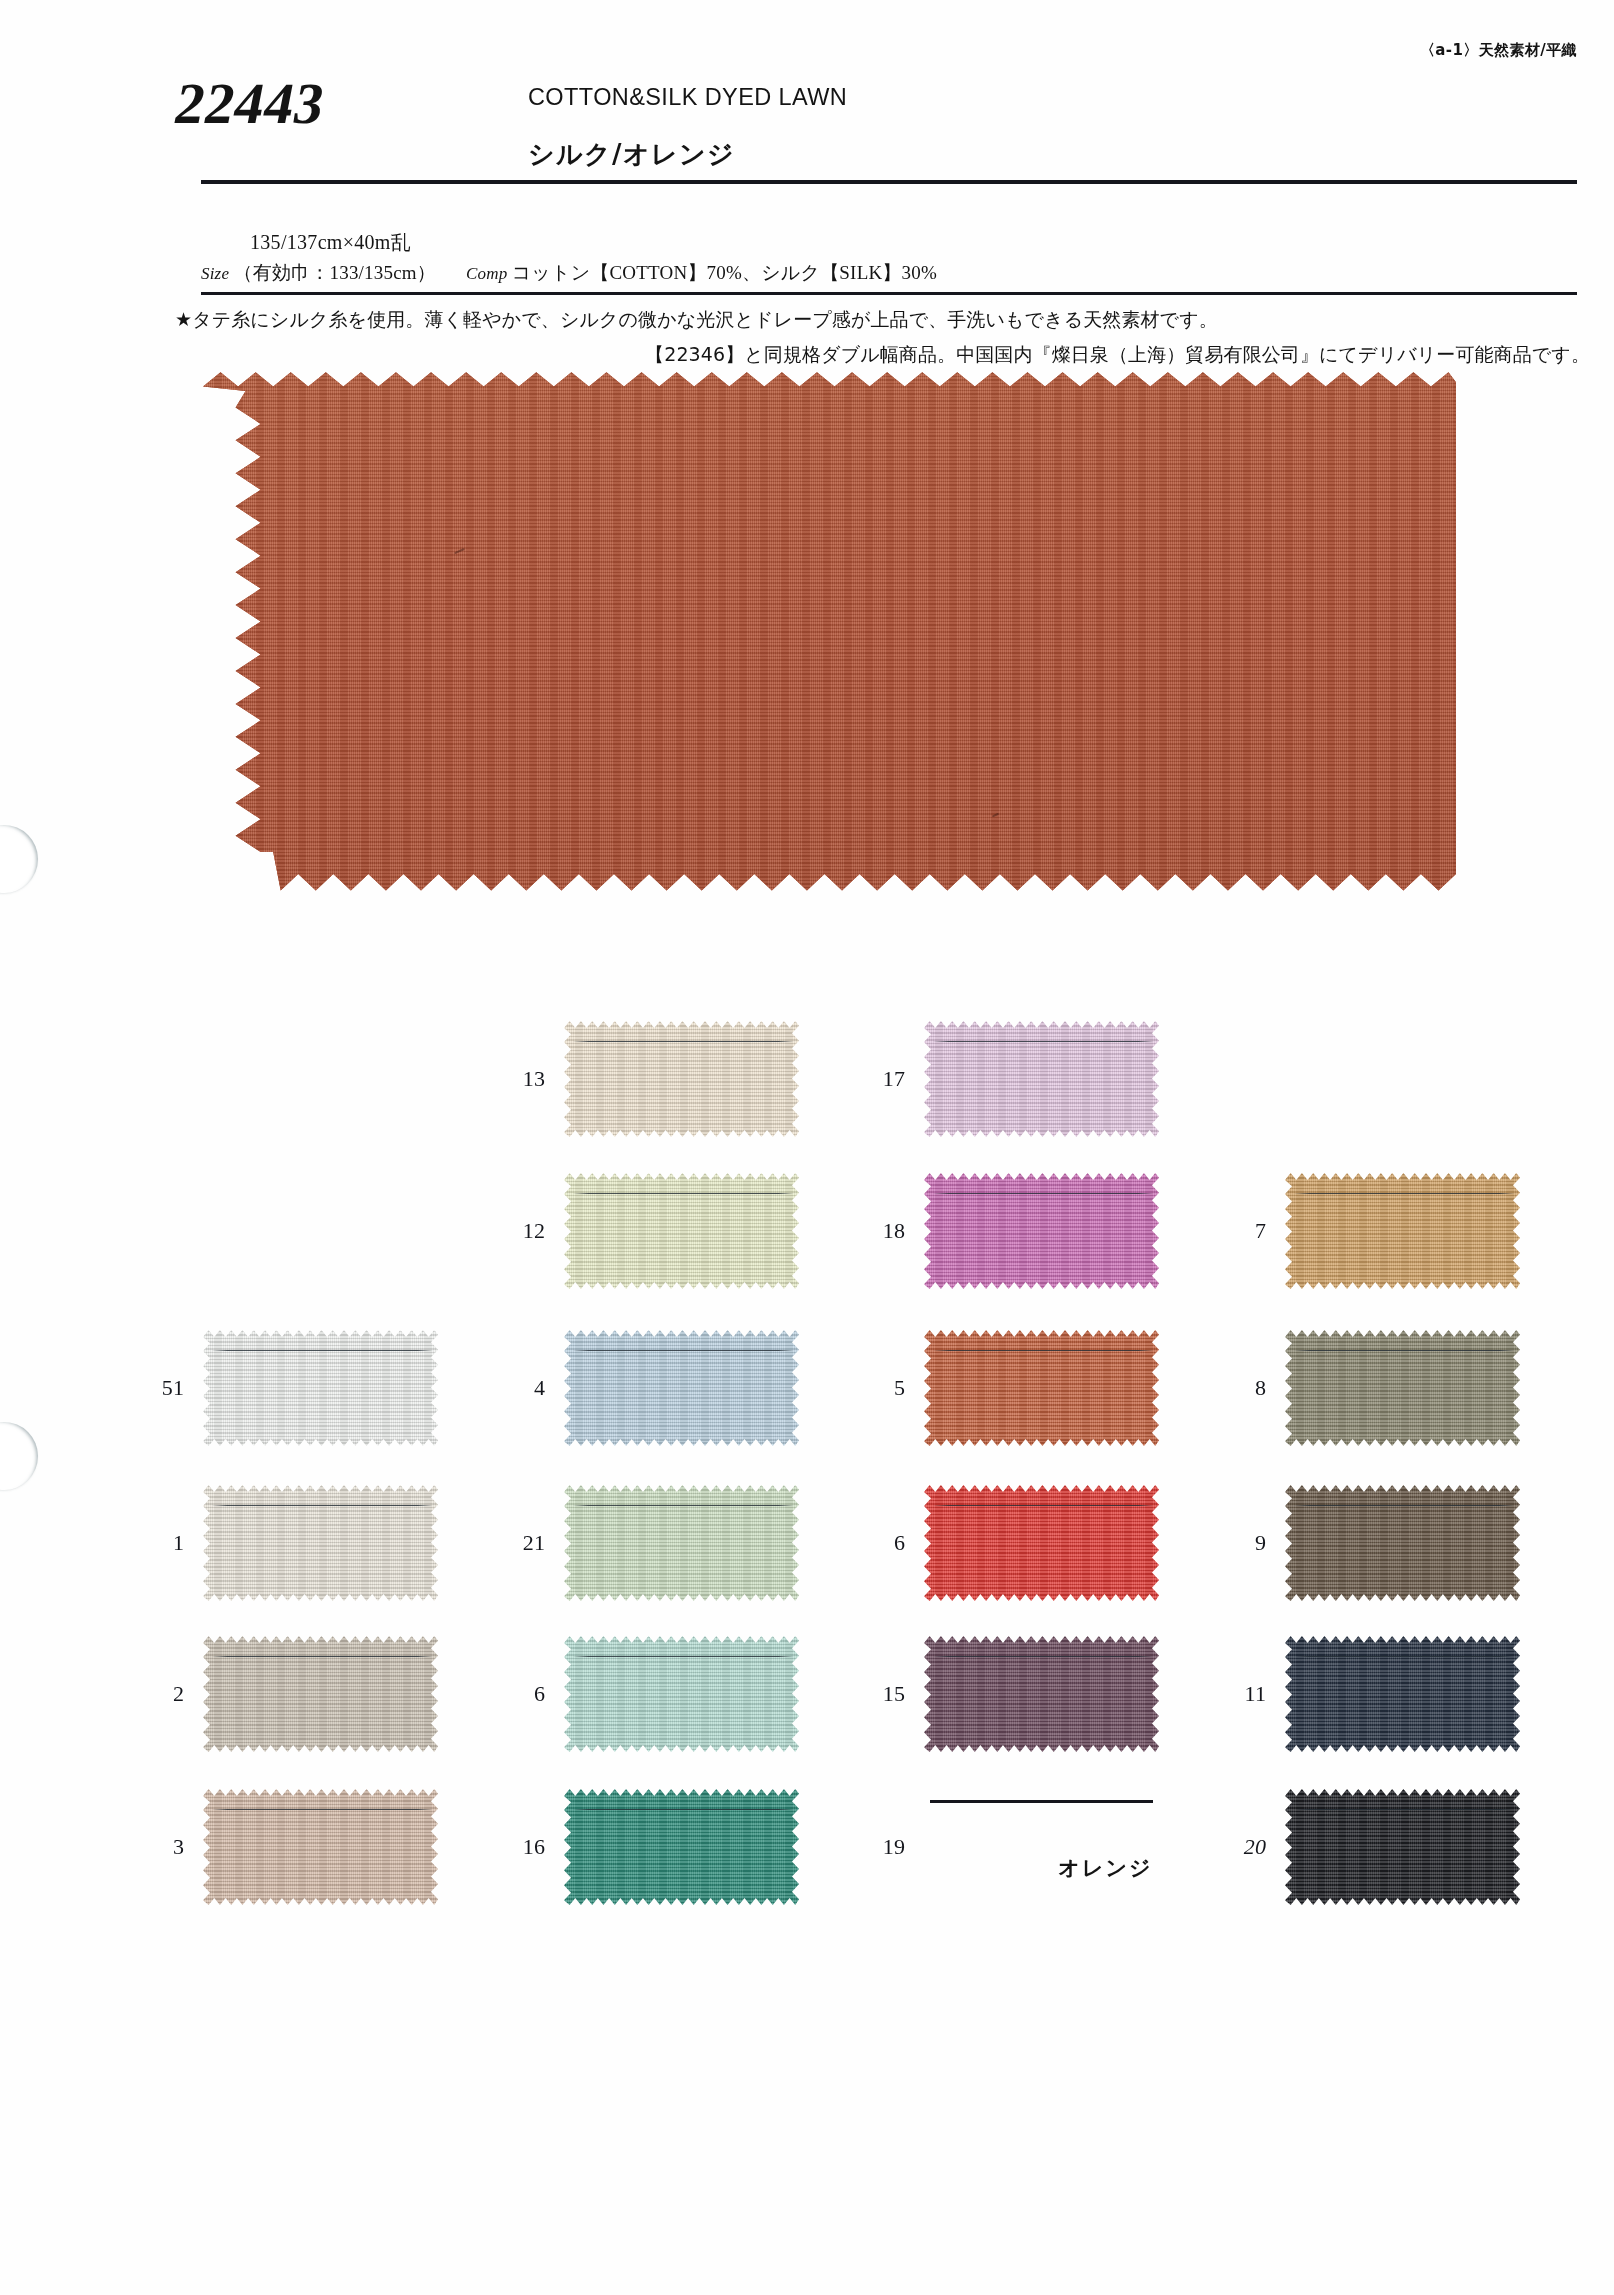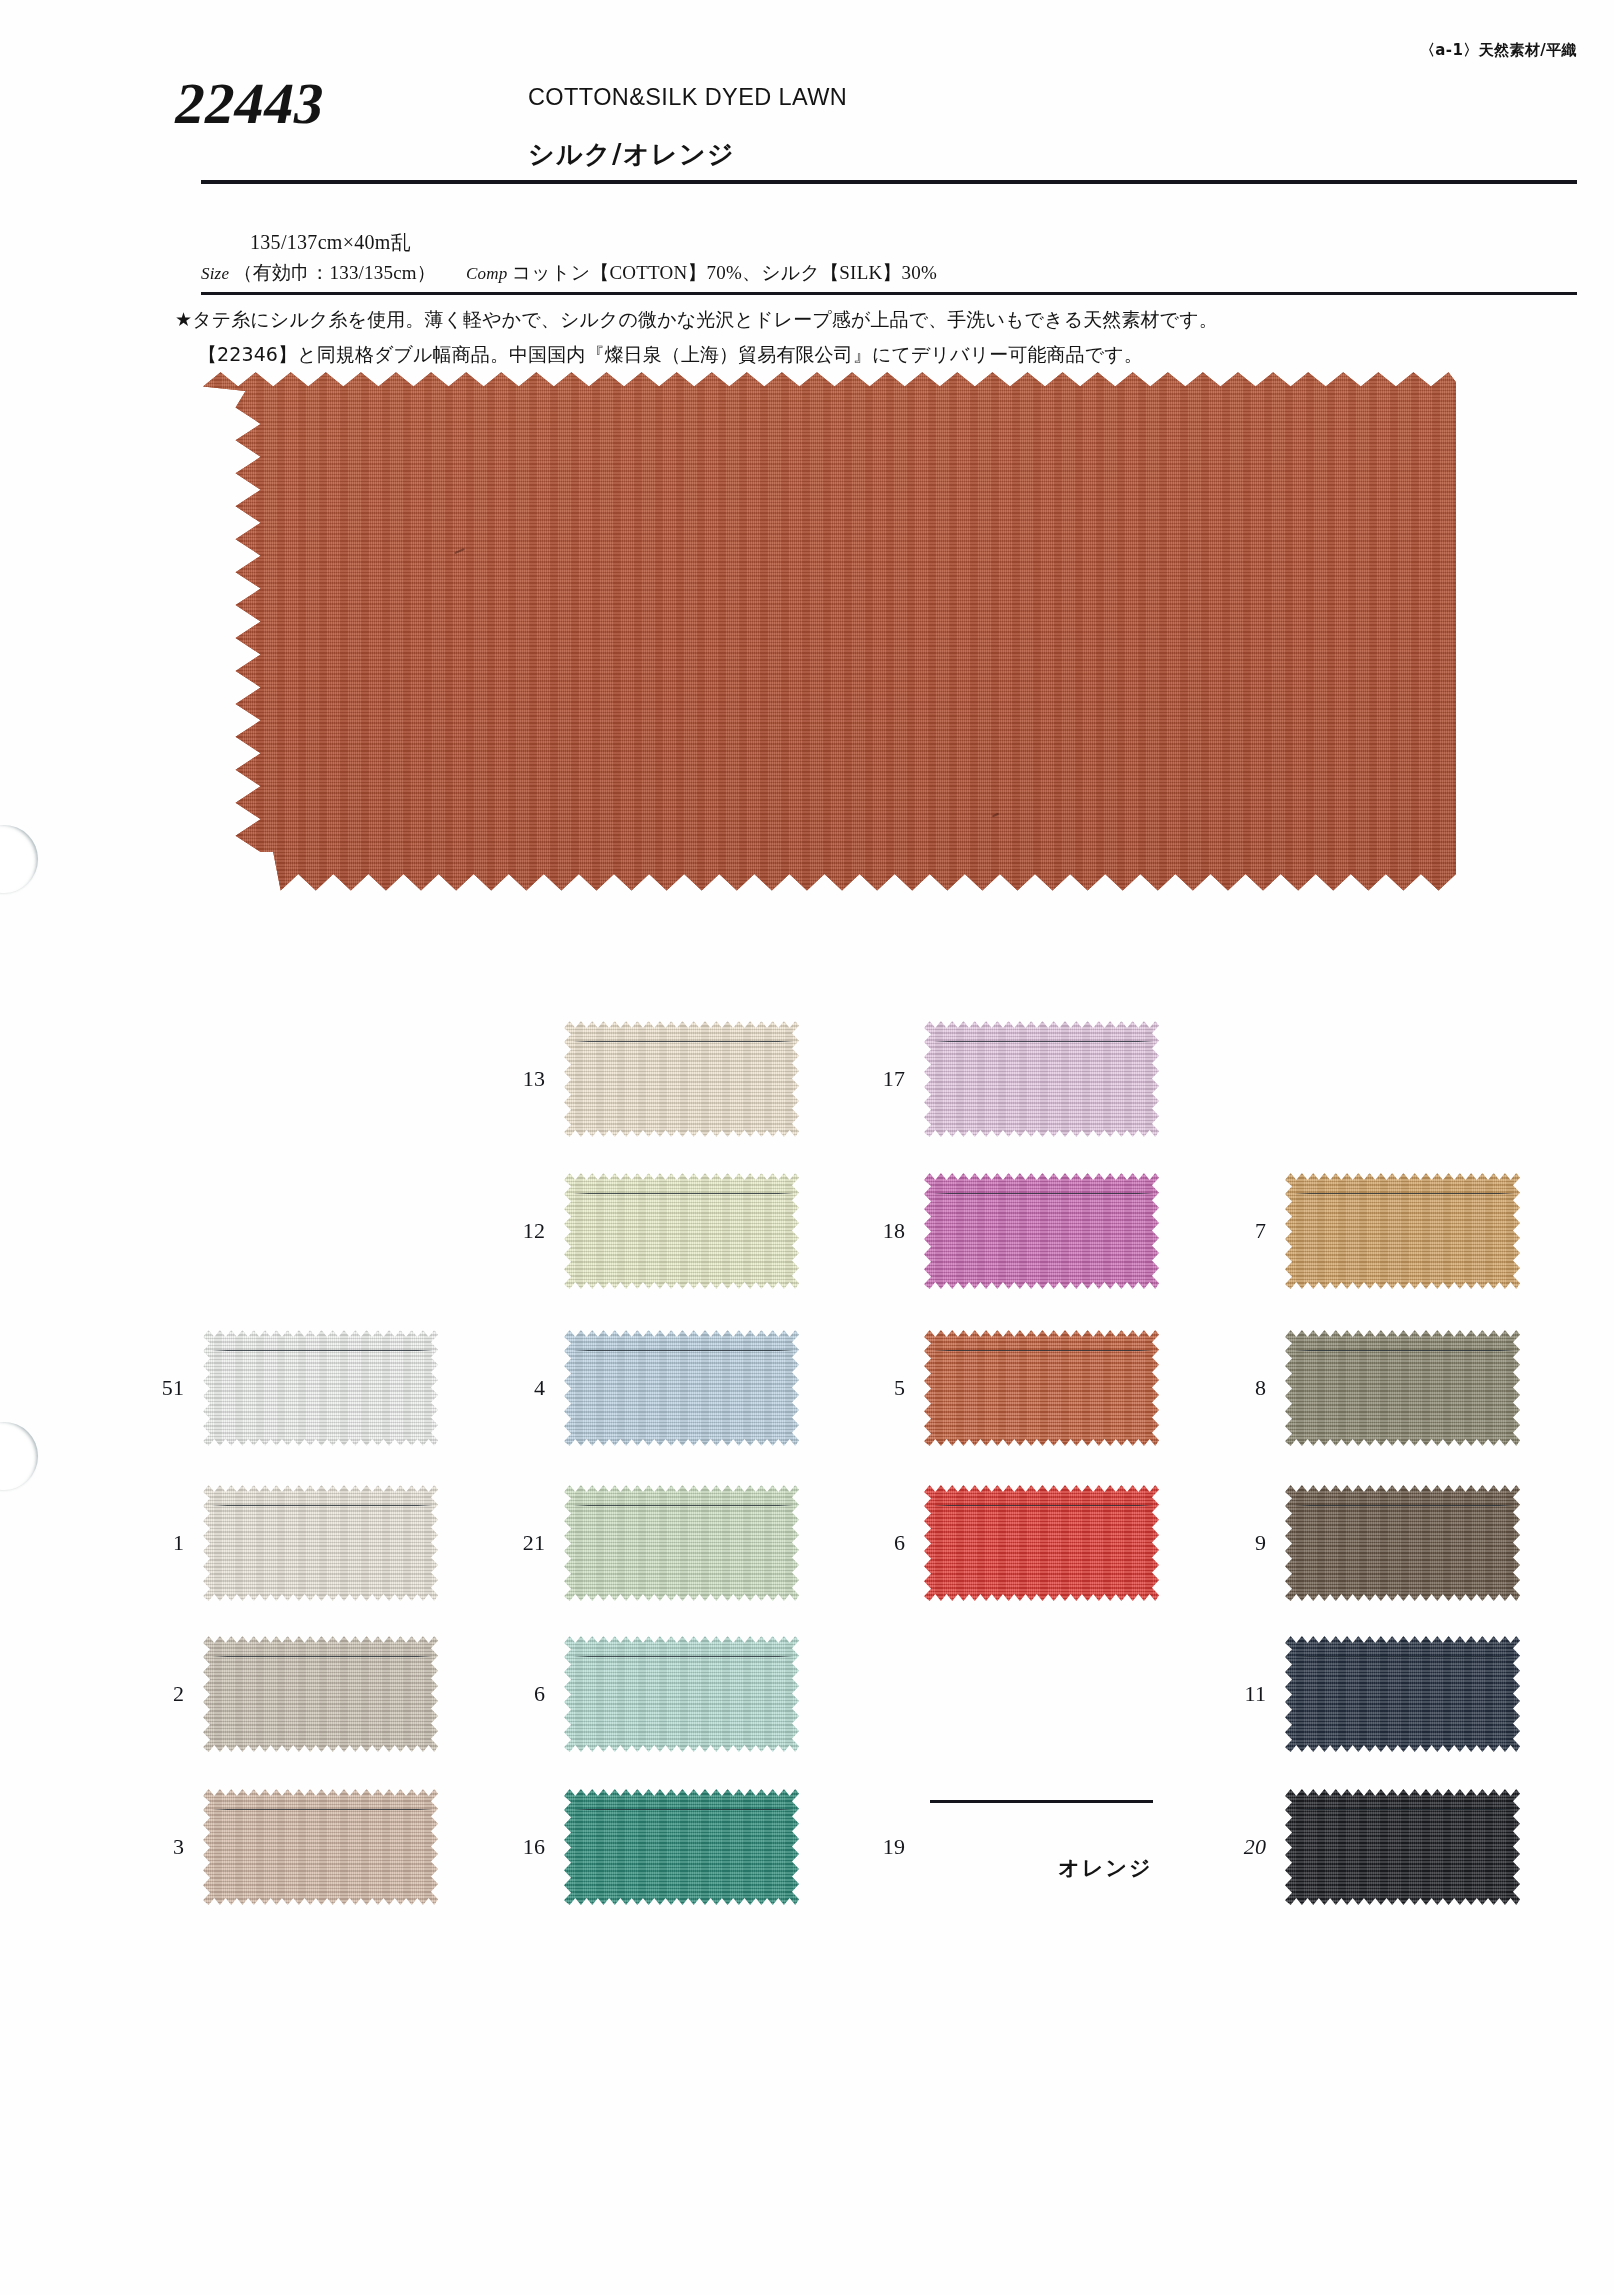--- a/index.html
+++ b/index.html
@@ -134,21 +134,21 @@
   .desc {
     position: absolute;
     left: 175px;
     top: 302px;
     width: 1415px;
     font-family: "DejaVu Sans", "Liberation Sans", sans-serif;
     font-size: 19px;
     line-height: 35px;
     letter-spacing: 0.1px;
   }
-  .desc .l2 { margin-left: 23px; display: block; }
+  .desc .l2 { margin-left: 23px; display: block; text-align: right; }
 
   
   .main-swatch-wrap {
     position: absolute;
     left: 203px;
     top: 369px;
     width: 1253px;
     height: 549px;
   }
   .main-swatch {
@@ -399,20 +399,24 @@
         <div class="sw" style="background-color: rgb(205, 111, 184);"></div>
       </div>
       <div class="cell" style="left: 924px; top: 1330px; width: 235px; height: 116px;">
         <span class="cell-num">5</span>
         <div class="sw" style="background-color: rgb(197, 98, 63);"></div>
       </div>
       <div class="cell" style="left: 924px; top: 1485px; width: 235px; height: 116px;">
         <span class="cell-num">6</span>
         <div class="sw" style="background-color: rgb(226, 58, 53);"></div>
       </div>
+      <div class="cell" style="left: 924px; top: 1636px; width: 235px; height: 116px;">
+        <span class="cell-num">15</span>
+        <div class="sw" style="background-color: rgb(108, 75, 94);"></div>
+      </div>
       <div class="cell" style="left: 1285px; top: 1173px; width: 235px; height: 116px;">
         <span class="cell-num">7</span>
         <div class="sw" style="background-color: rgb(210, 163, 102);"></div>
       </div>
       <div class="cell" style="left: 1285px; top: 1330px; width: 235px; height: 116px;">
         <span class="cell-num">8</span>
         <div class="sw" style="background-color: rgb(139, 136, 113);"></div>
       </div>
       <div class="cell" style="left: 1285px; top: 1485px; width: 235px; height: 116px;">
         <span class="cell-num">9</span>

